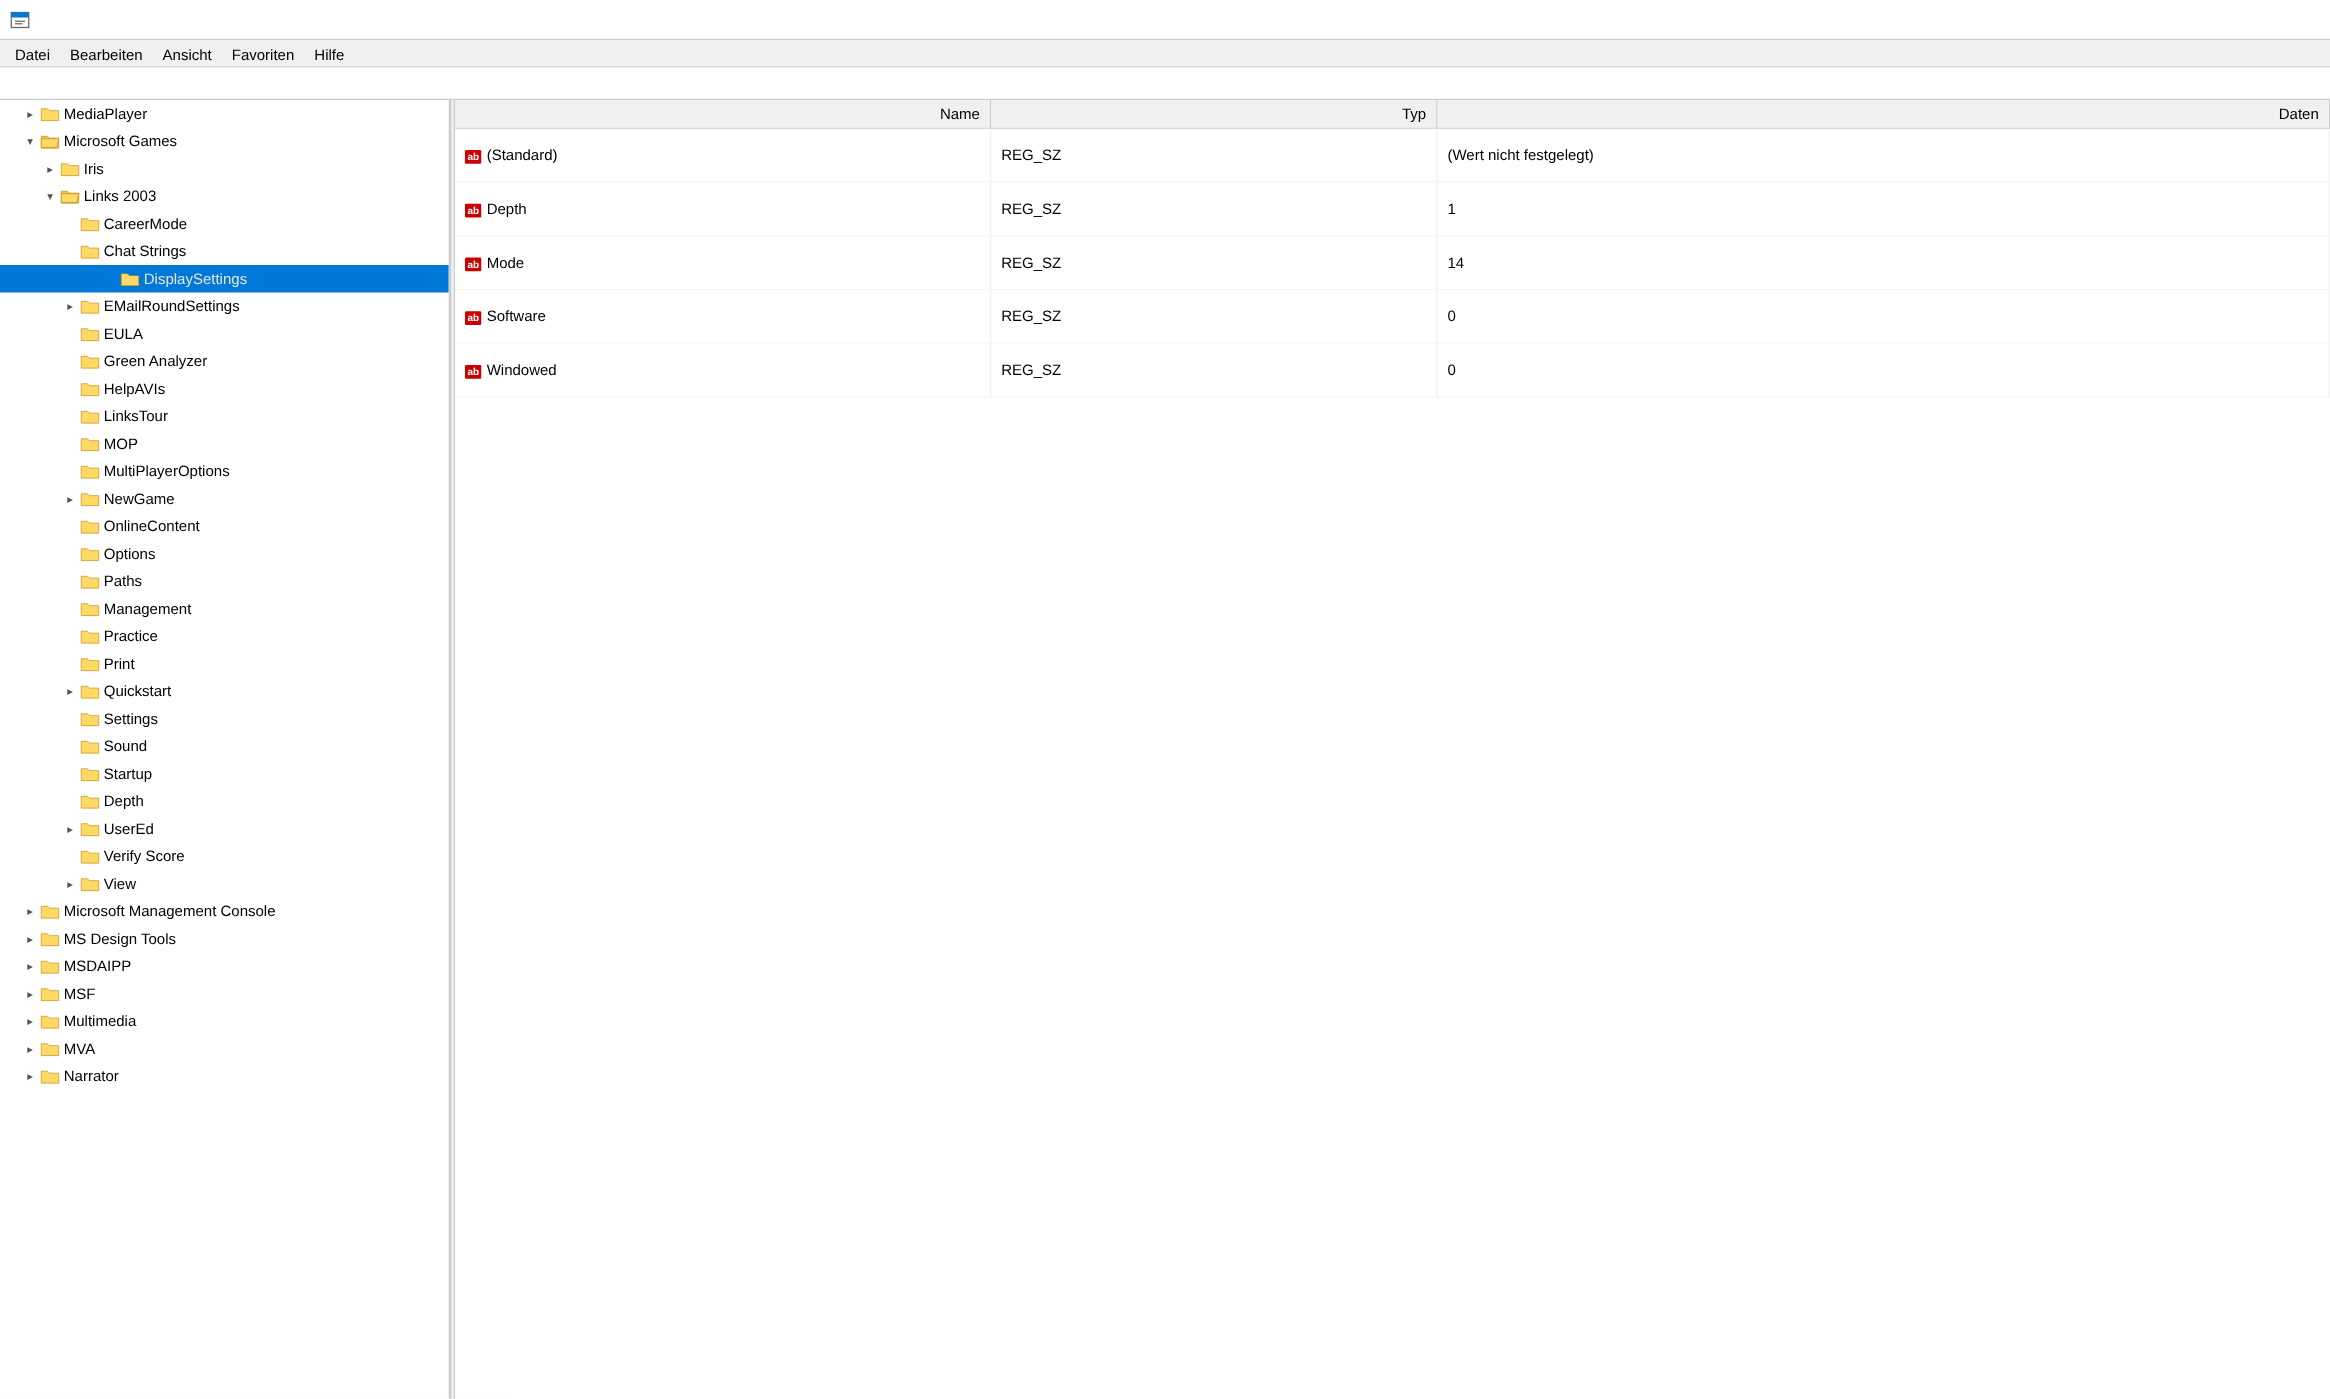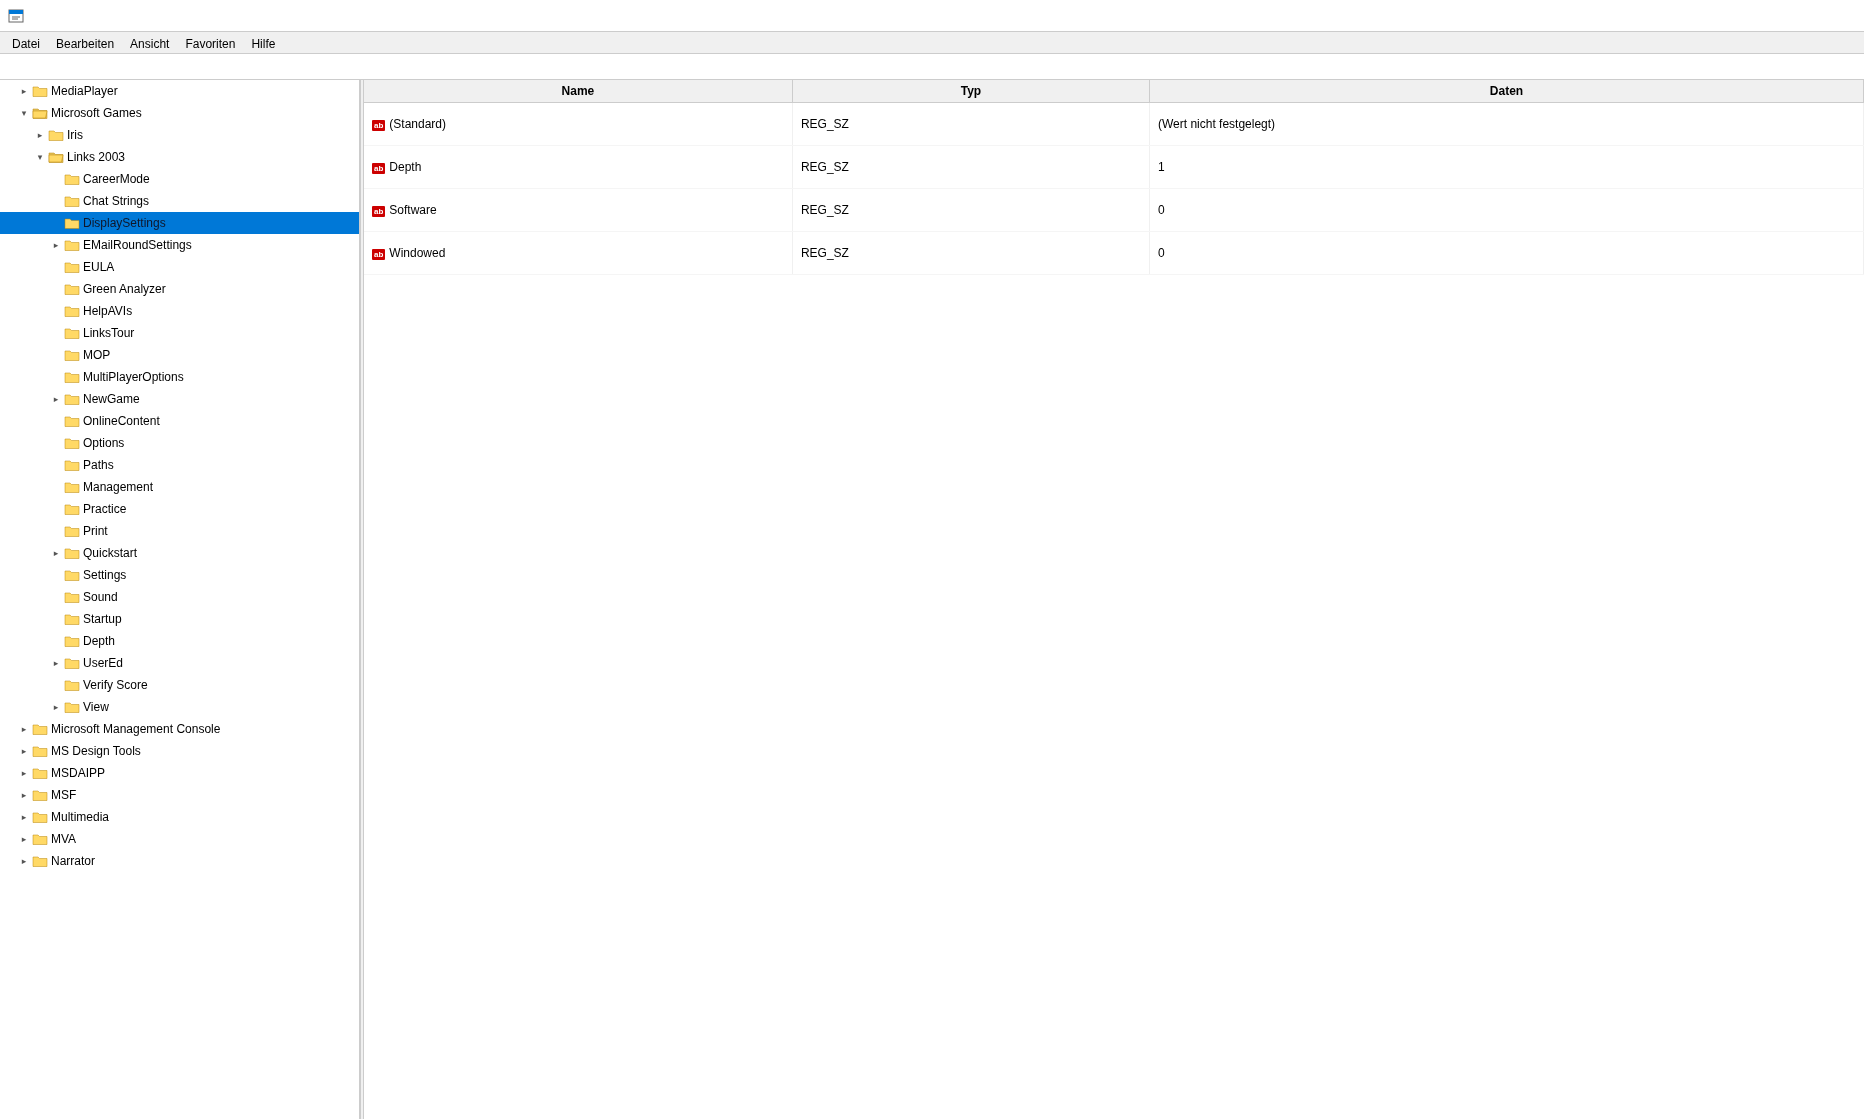--- a/index.html
+++ b/index.html
@@ -89,21 +89,21 @@
     
     .tree-item {
       display: flex;
       align-items: center;
       height: 22px;
       padding-right: 4px;
       cursor: pointer;
       white-space: nowrap;
       user-select: none;
     }
-    .tree-item.selected { background: #0078d7; color: #0f172a; }
+    .tree-item.selected { background: #0078d7; color: #e5e5e5; padding-left: 32px; }
     .tree-item.selected .folder-icon { color: #fff; }
 
     .tree-indent { display: inline-block; }
     .expand-btn {
       width: 16px; height: 16px;
       display: inline-flex; align-items: center; justify-content: center;
       font-size: 9px;
       color: #555;
       flex-shrink: 0;
     }
@@ -138,22 +138,22 @@
     
     .reg-table {
       width: 100%;
       border-collapse: collapse;
     }
     .reg-table th {
       background: #f0f0f0;
       border-bottom: 1px solid #ccc;
       border-right: 1px solid #ccc;
       padding: 3px 8px;
-      text-align: center;
-      font-weight: bold;
+      text-align: right;
+      font-weight: normal;
       font-size: 12px;
       height: 22px;
       position: sticky;
       top: 0;
     }
     .reg-table td {
       padding: 14px 8px;
       border-bottom: 1px solid #f5f5f5;
       border-right: 1px solid #f0f0f0;
       font-size: 12px;
@@ -589,20 +589,25 @@
             <td><span class="reg-icon-ab">ab</span>(Standard)</td>
             <td>REG_SZ</td>
             <td>(Wert nicht festgelegt)</td>
           </tr>
           <tr>
             <td><span class="reg-icon-ab">ab</span>Depth</td>
             <td>REG_SZ</td>
             <td>1</td>
           </tr>
           <tr>
+            <td><span class="reg-icon-ab">ab</span>Mode</td>
+            <td>REG_SZ</td>
+            <td>14</td>
+          </tr>
+          <tr>
             <td><span class="reg-icon-ab">ab</span>Software</td>
             <td>REG_SZ</td>
             <td>0</td>
           </tr>
           <tr>
             <td><span class="reg-icon-ab">ab</span>Windowed</td>
             <td>REG_SZ</td>
             <td>0</td>
           </tr>
         </tbody>

